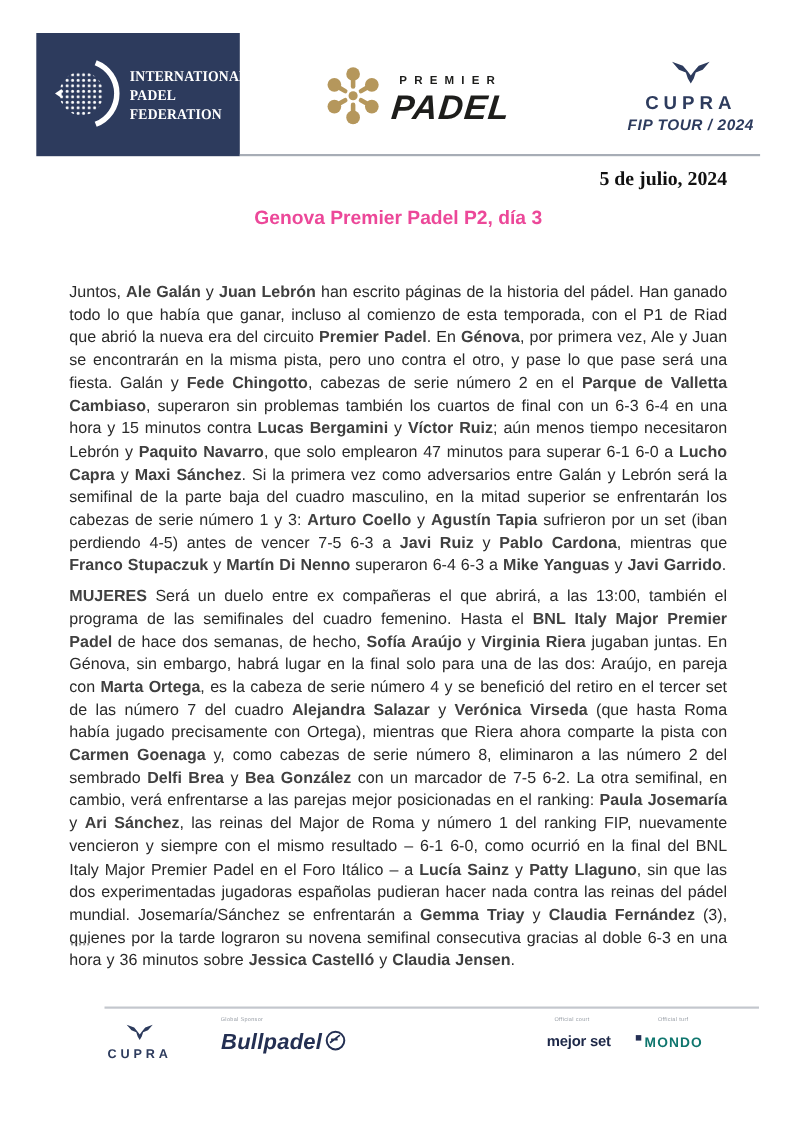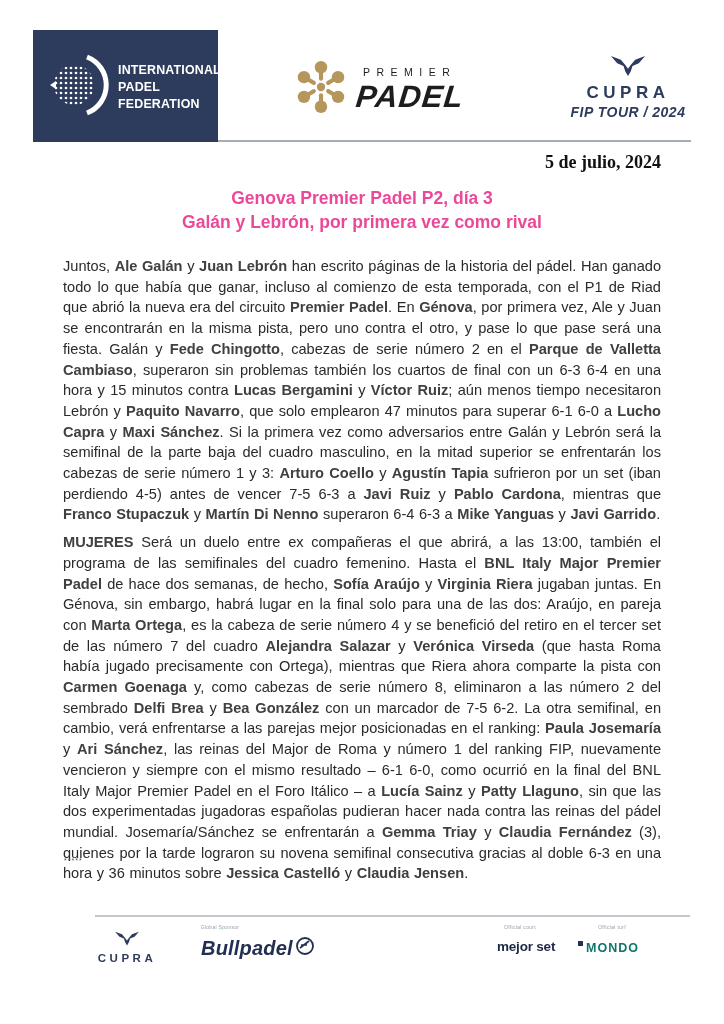--- a/index.html
+++ b/index.html
@@ -5,31 +5,31 @@
   * { margin:0; padding:0; box-sizing:border-box; }
   html,body { background:#e9e9e9; }
   .page {
     position:relative; width:724px; height:1024px; margin:0 auto;
     background:#ffffff; overflow:hidden;
     font-family:"Liberation Sans", sans-serif; color:#2a2a2a;
   }
   
   .ipf-block {
     position:absolute; left:33px; top:30px; width:185px; height:112px;
-    background:var(--navy); display:flex; align-items:center; padding-left:16px;
+    background:var(--navy); display:flex; align-items:center; padding-left:16px;font-family:Liberation Serif, serif;
   }
   .ipf-emblem { flex:0 0 auto; display:block; }
   .ipf-text {
     margin-left:9px; color:#fff; font-weight:bold; font-size:13.5px;
     line-height:17px; letter-spacing:.2px; transform:scaleX(.92); transform-origin:left center;
     white-space:nowrap;
   }
   .pp-logo { position:absolute; left:296px; top:60px; display:flex; align-items:center; }
   .pp-words { margin-left:10px; }
-  .pp-premier { font-size:10.5px; font-weight:normal; letter-spacing:6.5px; color:#1d1d1b; margin-left:7px; }
+  .pp-premier { font-size:10.5px; font-weight:bold; letter-spacing:6.5px; color:#1d1d1b; margin-left:7px; }
   .pp-padel {
     font-size:31px; font-weight:bold; font-style:italic; letter-spacing:1px;
     color:#1d1d1b; transform:skewX(-6deg); margin-top:3px; line-height:1;
   }
   .cupra-header { position:absolute; left:563px; top:55px; width:130px; text-align:center; color:var(--navy); }
   .cupra-word { font-size:17px; font-weight:bold; letter-spacing:4.5px; margin-top:2px; }
   .cupra-tour { font-size:14px; font-weight:bold; font-style:italic; letter-spacing:.5px; margin-top:1px; white-space:nowrap; }
   .header-rule { position:absolute; left:218px; top:140px; width:473px; height:2px; background:#a7adb6; }
   
   .date {
@@ -133,21 +133,20 @@
     <div class="cupra-word">CUPRA</div>
     <div class="cupra-tour">FIP TOUR / 2024</div>
   </div>
 
   <div class="header-rule"></div>
 
   <div class="date">5 de julio, 2024</div>
 
   <h1 class="title">
     <span>Genova Premier Padel P2, día 3</span><br>
-    <span>Galán y Lebrón, por primera vez como rival</span>
   </h1>
 
   <div class="article">
       <p>Juntos, <strong>Ale Galán</strong> y <strong>Juan Lebrón</strong> han escrito páginas de la historia del pádel. Han ganado todo lo que había que ganar, incluso al comienzo de esta temporada, con el P1 de Riad que abrió la nueva era del circuito <strong>Premier Padel</strong>. En <strong>Génova</strong>, por primera vez, Ale y Juan se encontrarán en la misma pista, pero uno contra el otro, y pase lo que pase será una fiesta. Galán y <strong>Fede Chingotto</strong>, cabezas de serie número 2 en el <strong>Parque de Valletta Cambiaso</strong>, superaron sin problemas también los cuartos de final con un 6-3 6-4 en una hora y 15 minutos contra <strong>Lucas Bergamini</strong> y <strong>Víctor Ruiz</strong>; aún menos tiempo necesitaron Lebrón y <strong>Paquito Navarro</strong>, que solo emplearon 47 minutos para superar 6-1 6-0 a <strong>Lucho Capra</strong> y <strong>Maxi Sánchez</strong>. Si la primera vez como adversarios entre Galán y Lebrón será la semifinal de la parte baja del cuadro masculino, en la mitad superior se enfrentarán los cabezas de serie número 1 y 3: <strong>Arturo Coello</strong> y <strong>Agustín Tapia</strong> sufrieron por un set (iban perdiendo 4-5) antes de vencer 7-5 6-3 a <strong>Javi Ruiz</strong> y <strong>Pablo Cardona</strong>, mientras que <strong>Franco Stupaczuk</strong> y <strong>Martín Di Nenno</strong> superaron 6-4 6-3 a <strong>Mike Yanguas</strong> y <strong>Javi Garrido</strong>.</p>
       <p><strong>MUJERES</strong> Será un duelo entre ex compañeras el que abrirá, a las 13:00, también el programa de las semifinales del cuadro femenino. Hasta el <strong>BNL Italy Major Premier Padel</strong> de hace dos semanas, de hecho, <strong>Sofía Araújo</strong> y <strong>Virginia Riera</strong> jugaban juntas. En Génova, sin embargo, habrá lugar en la final solo para una de las dos: Araújo, en pareja con <strong>Marta Ortega</strong>, es la cabeza de serie número 4 y se benefició del retiro en el tercer set de las número 7 del cuadro <strong>Alejandra Salazar</strong> y <strong>Verónica Virseda</strong> (que hasta Roma había jugado precisamente con Ortega), mientras que Riera ahora comparte la pista con <strong>Carmen Goenaga</strong> y, como cabezas de serie número 8, eliminaron a las número 2 del sembrado <strong>Delfi Brea</strong> y <strong>Bea González</strong> con un marcador de 7-5 6-2. La otra semifinal, en cambio, verá enfrentarse a las parejas mejor posicionadas en el ranking: <strong>Paula Josemaría</strong> y <strong>Ari Sánchez</strong>, las reinas del Major de Roma y número 1 del ranking FIP, nuevamente vencieron y siempre con el mismo resultado – 6-1 6-0, como ocurrió en la final del BNL Italy Major Premier Padel en el Foro Itálico – a <strong>Lucía Sainz</strong> y <strong>Patty Llaguno</strong>, sin que las dos experimentadas jugadoras españolas pudieran hacer nada contra las reinas del pádel mundial. Josemaría/Sánchez se enfrentarán a <strong>Gemma Triay</strong> y <strong>Claudia Fernández</strong> (3), quienes por la tarde lograron su novena semifinal consecutiva gracias al doble 6-3 en una hora y 36 minutos sobre <strong>Jessica Castelló</strong> y <strong>Claudia Jensen</strong>.</p>
     </div>
 
   <div class="end-mark">*****</div>
 
 

